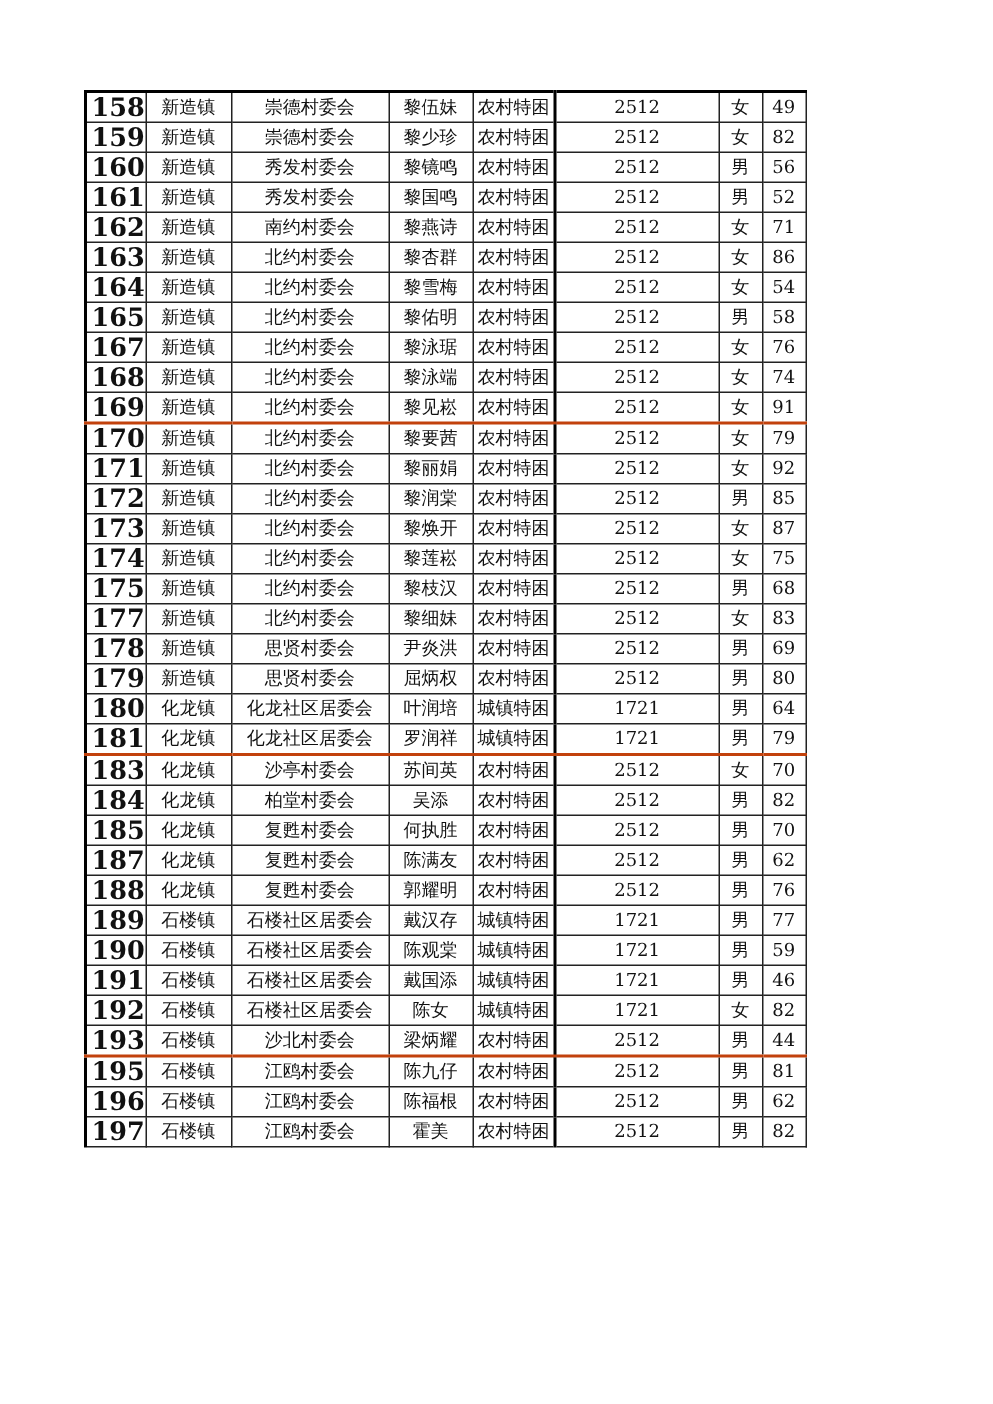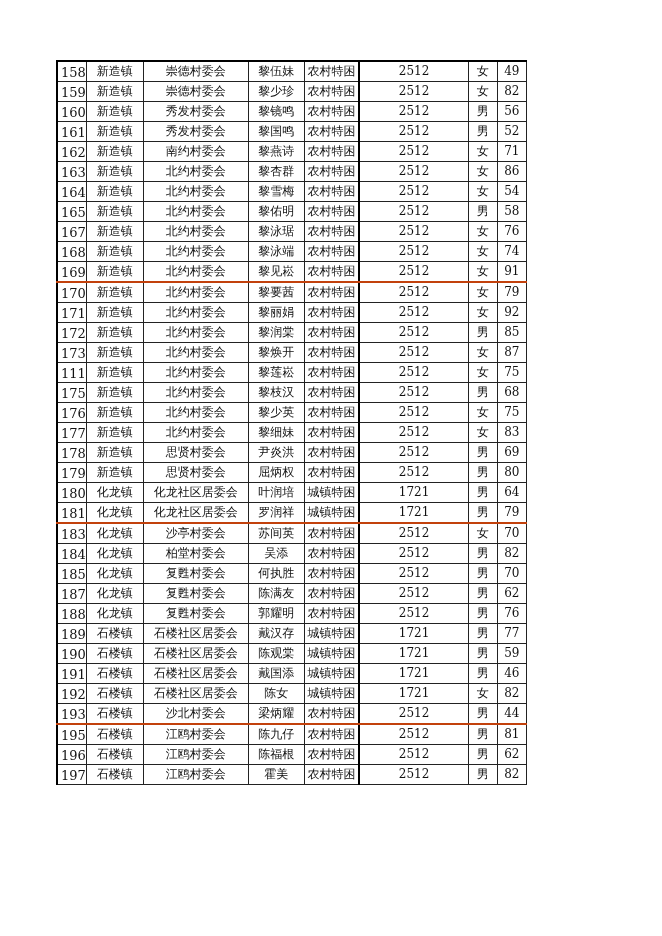--- a/index.html
+++ b/index.html
@@ -2,21 +2,21 @@
 <html><head>
 <meta charset="utf-8">
 <style>
   html, body { margin: 0; padding: 0; background: #ffffff; }
   body { width: 662px; height: 936px; position: relative; overflow: hidden;
          font-family: "DejaVu Serif", "Liberation Serif", serif; color: #111; }
   .sheet { position: absolute; left: 56px; top: 60px; }
   table { border-collapse: collapse; table-layout: fixed; }
   td { height: 19px; padding: 0; border: 1px solid #222; font-size: 12px;
        text-align: center; vertical-align: middle; white-space: nowrap; overflow: hidden; line-height: 19px; }
-  td.idx { font-size: 13px; text-align: center; padding-left: 3px; vertical-align: bottom; line-height: 17px; }
+  td.idx { font-size: 17px; text-align: center; padding-left: 3px; vertical-align: bottom; line-height: 17px; font-weight: bold; }
   td.type { border-right: 2px solid #000; }
   tr.thick-bottom td { border-bottom: 2px solid #c2410c; }
   table { border-left: 2px solid #000; border-top: 2px solid #000; }
   col.c0 { width: 28px; } col.c1 { width: 57px; } col.c2 { width: 105px; }
   col.c3 { width: 56px; } col.c4 { width: 55px; } col.c5 { width: 109px; }
   col.c6 { width: 29px; } col.c7 { width: 29px; }
 </style>
 </head>
 <body>
 
@@ -177,48 +177,38 @@
           <td class="idx">173</td>
           <td>新造镇</td>
           <td>北约村委会</td>
           <td>黎焕开</td>
           <td class="type">农村特困</td>
           <td>2512</td>
           <td>女</td>
           <td>87</td>
         </tr>
         <tr>
-          <td class="idx">111</td>
+          <td class="idx">174</td>
           <td>新造镇</td>
           <td>北约村委会</td>
           <td>黎莲崧</td>
           <td class="type">农村特困</td>
           <td>2512</td>
           <td>女</td>
           <td>75</td>
         </tr>
         <tr>
           <td class="idx">175</td>
           <td>新造镇</td>
           <td>北约村委会</td>
           <td>黎枝汉</td>
           <td class="type">农村特困</td>
           <td>2512</td>
           <td>男</td>
           <td>68</td>
-        </tr>
-        <tr>
-          <td class="idx">176</td>
-          <td>新造镇</td>
-          <td>北约村委会</td>
-          <td>黎少英</td>
-          <td class="type">农村特困</td>
-          <td>2512</td>
-          <td>女</td>
-          <td>75</td>
         </tr>
         <tr>
           <td class="idx">177</td>
           <td>新造镇</td>
           <td>北约村委会</td>
           <td>黎细妹</td>
           <td class="type">农村特困</td>
           <td>2512</td>
           <td>女</td>
           <td>83</td>

